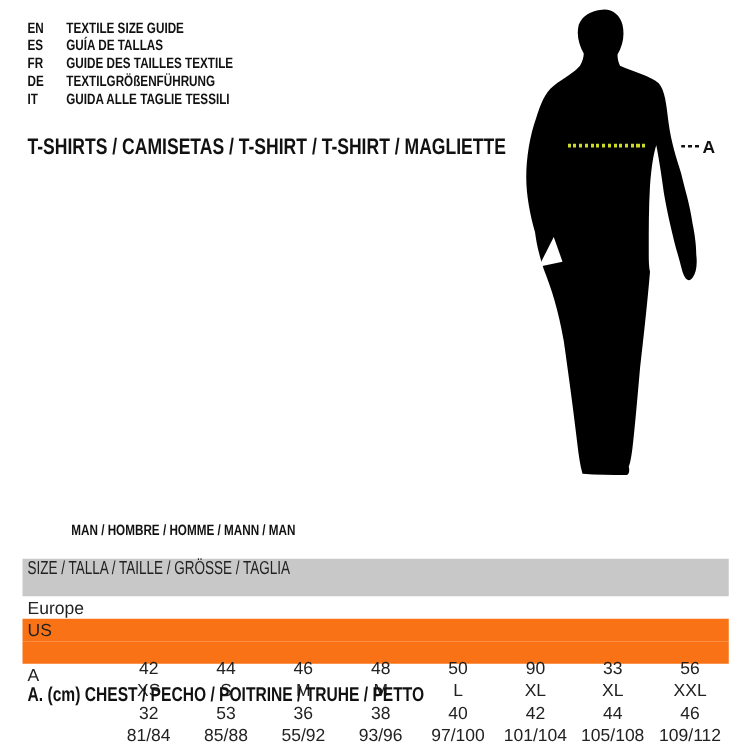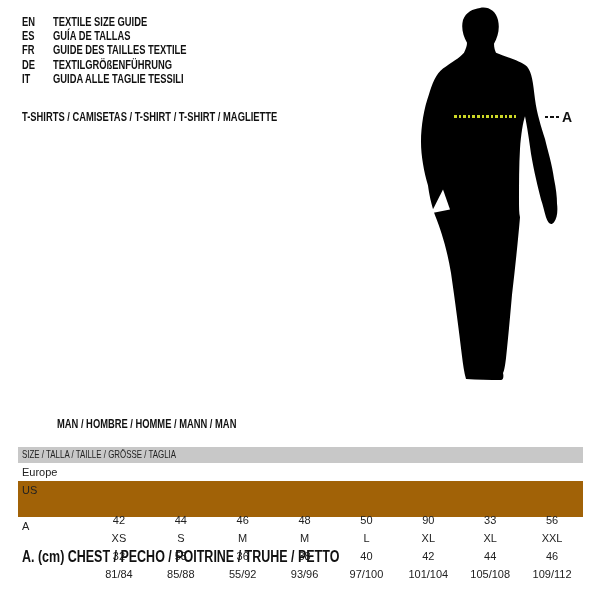--- a/index.html
+++ b/index.html
@@ -12,40 +12,40 @@
   .cx72{display:inline-block;transform:scaleX(0.72);transform-origin:0 50%;white-space:nowrap;}
 
   
   .langs{position:absolute;left:22px;top:15px;}
   .lang-row{position:relative;height:14.2px;line-height:14.2px;font-size:12px;font-weight:700;}
   .lang-code{position:absolute;left:0;top:0;}
   .lang-text{position:absolute;left:31px;top:0;}
 
   
   .cats{position:absolute;left:22px;top:110px;}
-  .cat-line{height:17px;line-height:14px;font-size:12px;font-weight:700;}
+  .cat-line{height:17px;line-height:14px;font-size:18px;font-weight:700;}
 
   
   .figure{position:absolute;left:417px;top:5px;width:150px;height:382px;}
   
   .dots-inner{position:absolute;left:454px;top:115px;width:64px;height:3px;
     background:repeating-linear-gradient(90deg,#cdd827 0 2.5px,transparent 2.5px 4.6px);}
   .dots-outer{position:absolute;left:545px;top:116px;width:16px;height:2px;
     background:repeating-linear-gradient(90deg,#111 0 3px,transparent 3px 5.5px);}
   .measure-a{position:absolute;left:562px;top:108px;font-size:14px;font-weight:700;line-height:18px;}
 
   
   .man-title{position:absolute;left:22px;top:418px;font-size:12px;font-weight:700;line-height:13px;padding-left:35px;}
 
   
   .size-table{position:absolute;left:18px;top:447px;width:565px;}
-  .t-header{height:16px;line-height:15px;background:#c8c8c8;color:#222;
-    font-size:11px;font-weight:400;padding-left:4px;box-sizing:border-box;}
-  .t-row{display:flex;height:18px;line-height:18px;font-size:11px;color:#222;}
-  .t-row.stripe{background:#a16207;}
+  .t-header{height:30px;line-height:15px;background:#c8c8c8;color:#222;
+    font-size:15px;font-weight:400;padding-left:4px;box-sizing:border-box;}
+  .t-row{display:flex;height:18px;line-height:18px;font-size:14px;color:#222;}
+  .t-row.stripe{background:#f97316;}
   .t-label{width:70px;padding-left:4px;box-sizing:border-box;text-align:left;}
   .t-cell{flex:1;text-align:center;margin-top:48px;}
 
   
   .footnote{position:absolute;left:22px;top:550px;font-size:16px;font-weight:700;line-height:13px;}
 </style>
 </head>
 <body>
 
 <div class="langs">

